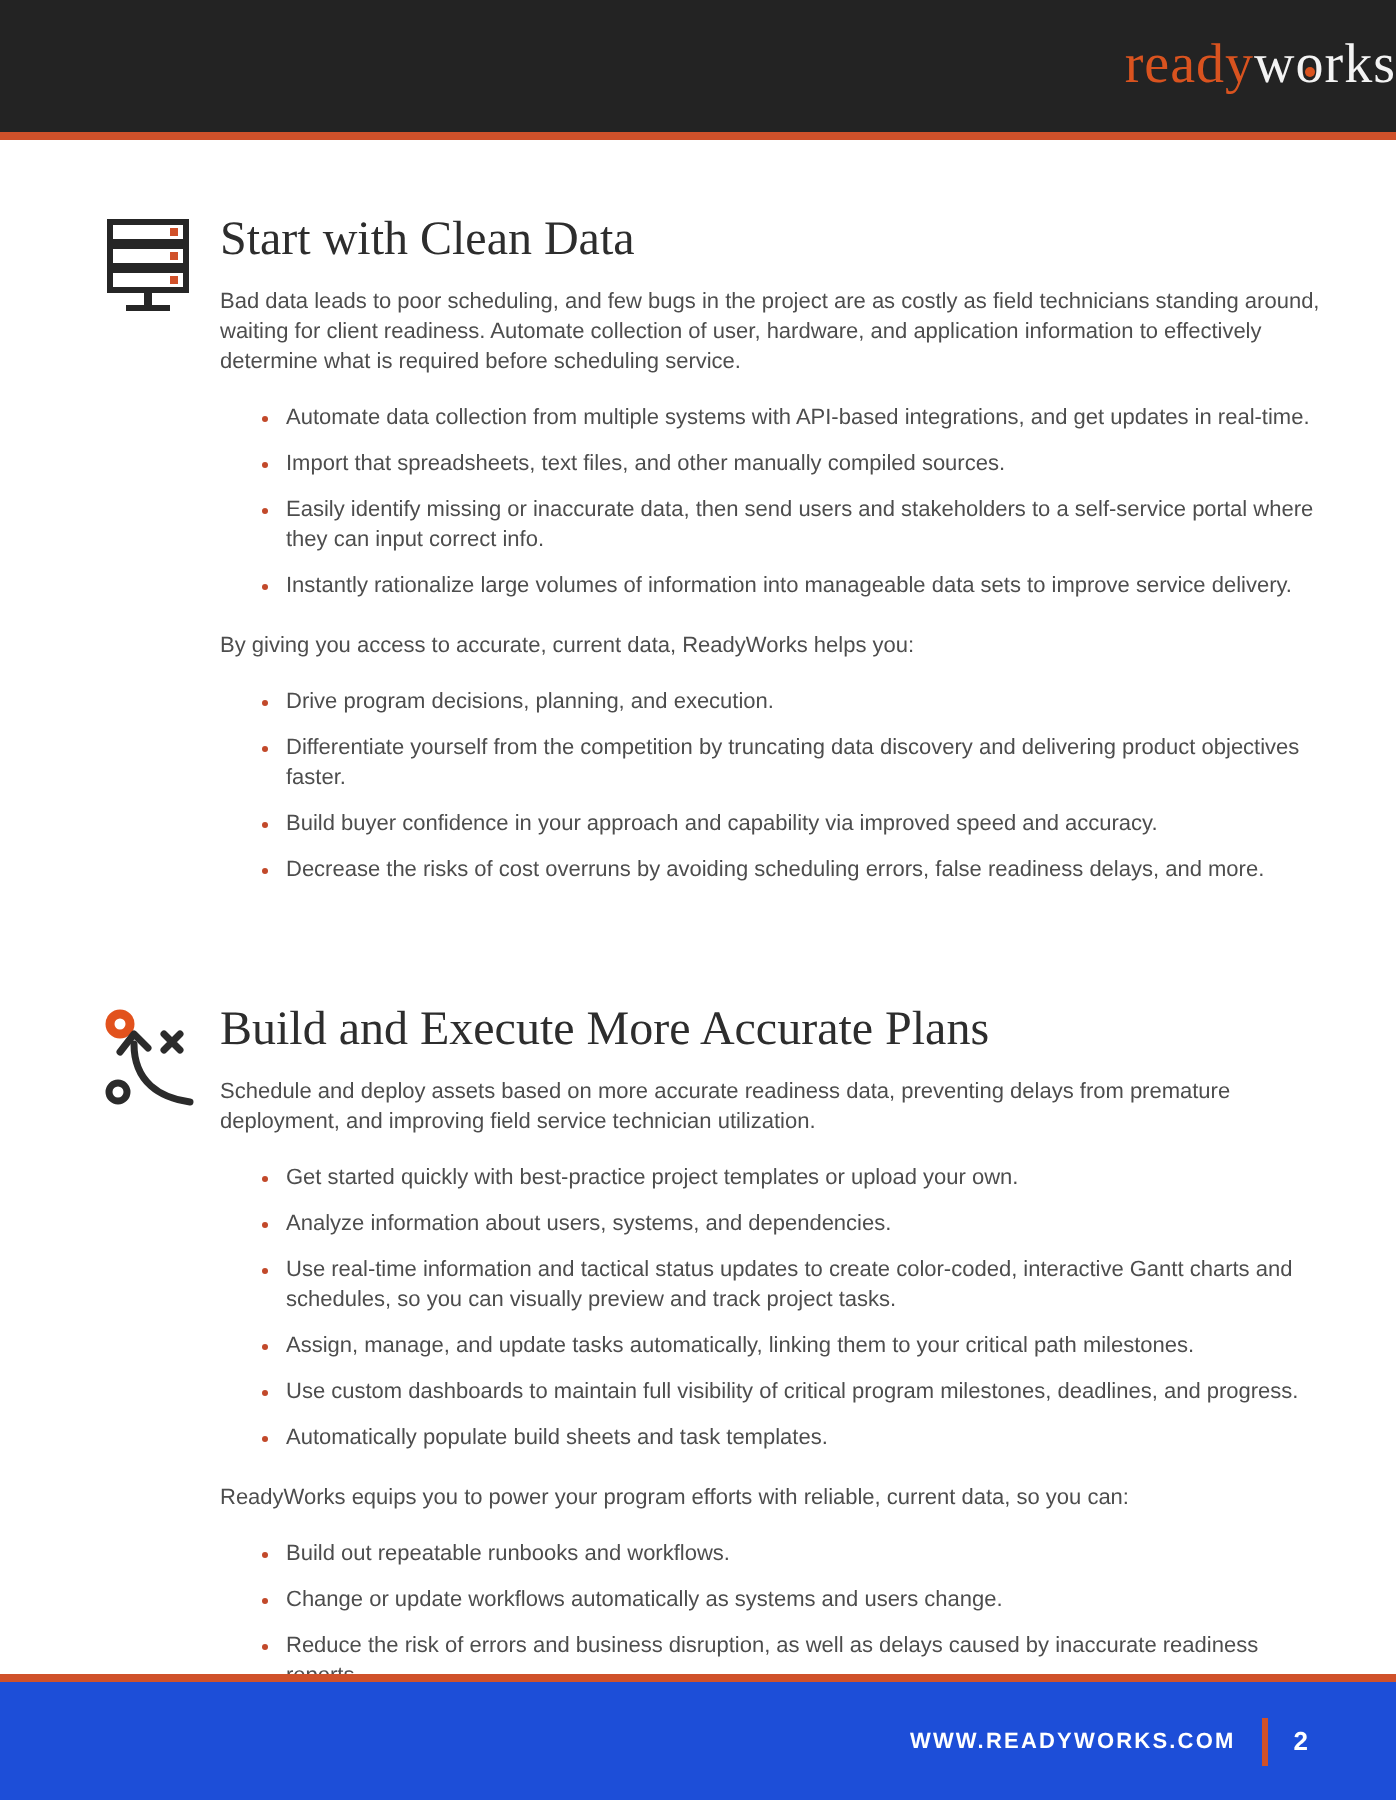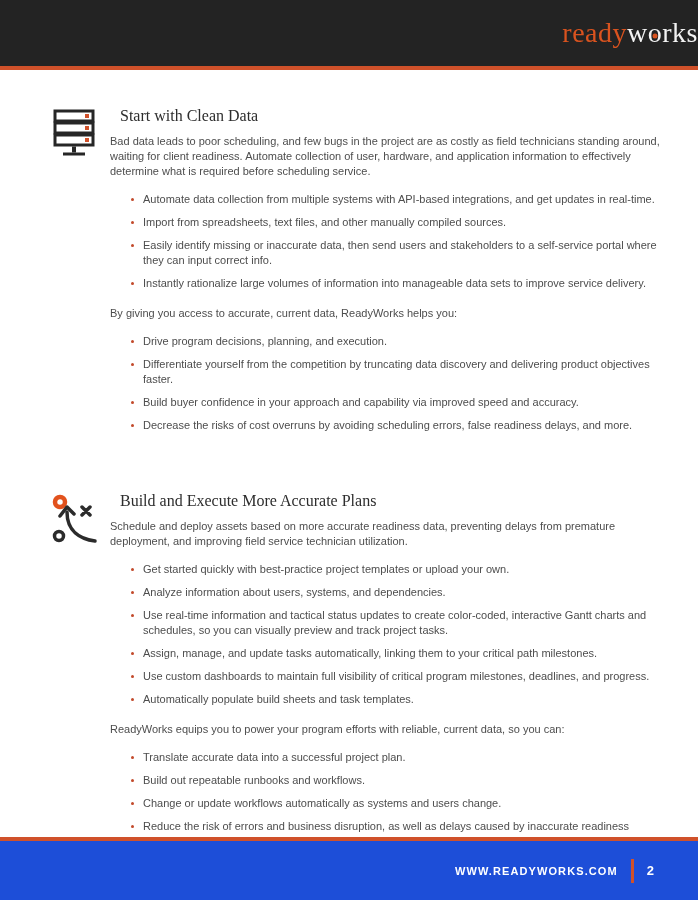--- a/index.html
+++ b/index.html
@@ -31,22 +31,22 @@
 
   
   .content{padding:36px 38px 0 50px;}
   .section{position:relative;padding-left:60px;}
   .section-1{margin-bottom:58px;}
   .section-icon{
     position:absolute;left:0;top:2px;width:48px;height:50px;
   }
   .section-title{
     font-family:"Liberation Serif","DejaVu Serif",serif;
-    font-weight:400;font-size:16px;line-height:1.2;color:#2d2d2d;
-    margin:0 0 9px 10px;
+    font-weight:400;font-size:24px;line-height:1.2;color:#2d2d2d;
+    margin:0 0 9px 0;
   }
   .para{
     font-size:11px;line-height:15px;color:#4d4d4d;
     margin:0 0 13px 0;max-width:556px;
   }
   ul.bullets{
     list-style:none;margin:0 0 15px 0;padding:0 0 0 21px;max-width:540px;
   }
   ul.bullets li{
     position:relative;font-size:11px;line-height:15px;color:#4d4d4d;
@@ -93,21 +93,21 @@
           <rect x="35" y="18" width="4" height="4" fill="#d0512a"></rect>
           <rect x="35" y="30" width="4" height="4" fill="#d0512a"></rect>
           <rect x="22" y="38.5" width="4" height="6" fill="#262626"></rect>
           <rect x="13" y="44.5" width="22" height="3" fill="#262626"></rect>
         </svg>
       </span>
       <h1 class="section-title">Start with Clean Data</h1>
       <p class="para">Bad data leads to poor scheduling, and few bugs in the project are as costly as field technicians standing around, waiting for client readiness. Automate collection of user, hardware, and application information to effectively determine what is required before scheduling service.</p>
       <ul class="bullets">
         <li>Automate data collection from multiple systems with API-based integrations, and get updates in real-time.</li>
-        <li>Import from spreadsheets, text files, and other manually compiled sources.</li>
+        <li>Import that spreadsheets, text files, and other manually compiled sources.</li>
         <li>Easily identify missing or inaccurate data, then send users and stakeholders to a self-service portal where they can input correct info.</li>
         <li>Instantly rationalize large volumes of information into manageable data sets to improve service delivery.</li>
       </ul>
       <p class="para">By giving you access to accurate, current data, ReadyWorks helps you:</p>
       <ul class="bullets">
         <li>Drive program decisions, planning, and execution.</li>
         <li>Differentiate yourself from the competition by truncating data discovery and delivering product objectives faster.</li>
         <li>Build buyer confidence in your approach and capability via improved speed and accuracy.</li>
         <li>Decrease the risks of cost overruns by avoiding scheduling errors, false readiness delays, and more.</li>
       </ul>
@@ -128,21 +128,20 @@
       <ul class="bullets">
         <li>Get started quickly with best-practice project templates or upload your own.</li>
         <li>Analyze information about users, systems, and dependencies.</li>
         <li>Use real-time information and tactical status updates to create color-coded, interactive Gantt charts and schedules, so you can visually preview and track project tasks.</li>
         <li>Assign, manage, and update tasks automatically, linking them to your critical path milestones.</li>
         <li>Use custom dashboards to maintain full visibility of critical program milestones, deadlines, and progress.</li>
         <li>Automatically populate build sheets and task templates.</li>
       </ul>
       <p class="para">ReadyWorks equips you to power your program efforts with reliable, current data, so you can:</p>
       <ul class="bullets">
-        <li>Translate accurate data into a successful project plan.</li>
         <li>Build out repeatable runbooks and workflows.</li>
         <li>Change or update workflows automatically as systems and users change.</li>
         <li>Reduce the risk of errors and business disruption, as well as delays caused by inaccurate readiness reports.</li>
         <li>Collect real-time status data at the tactical level that rolls up to your strategic work breakdown structure (WBS) task milestones.</li>
       </ul>
     </div>
 
   </div>
 
   <div class="footer">

